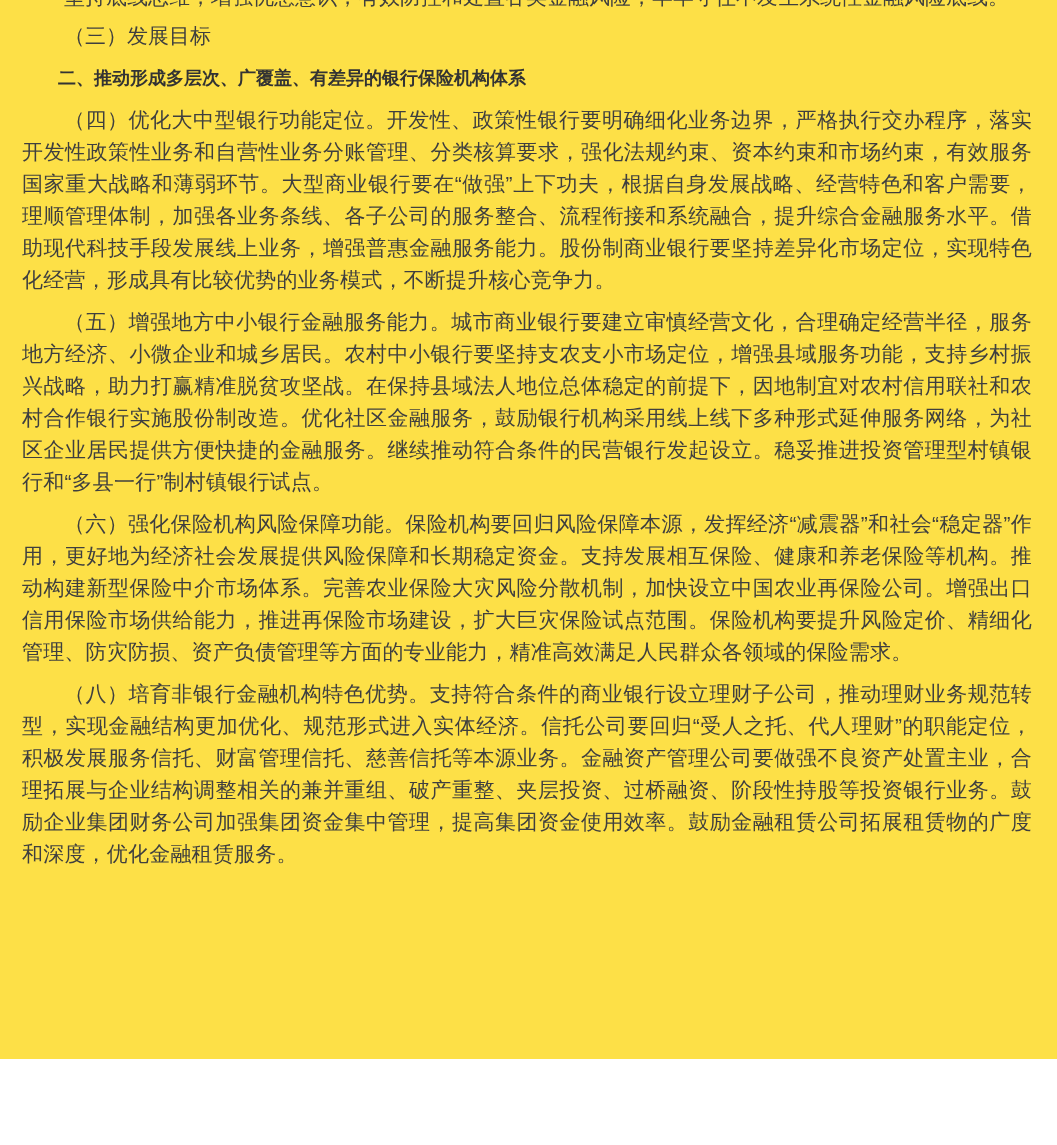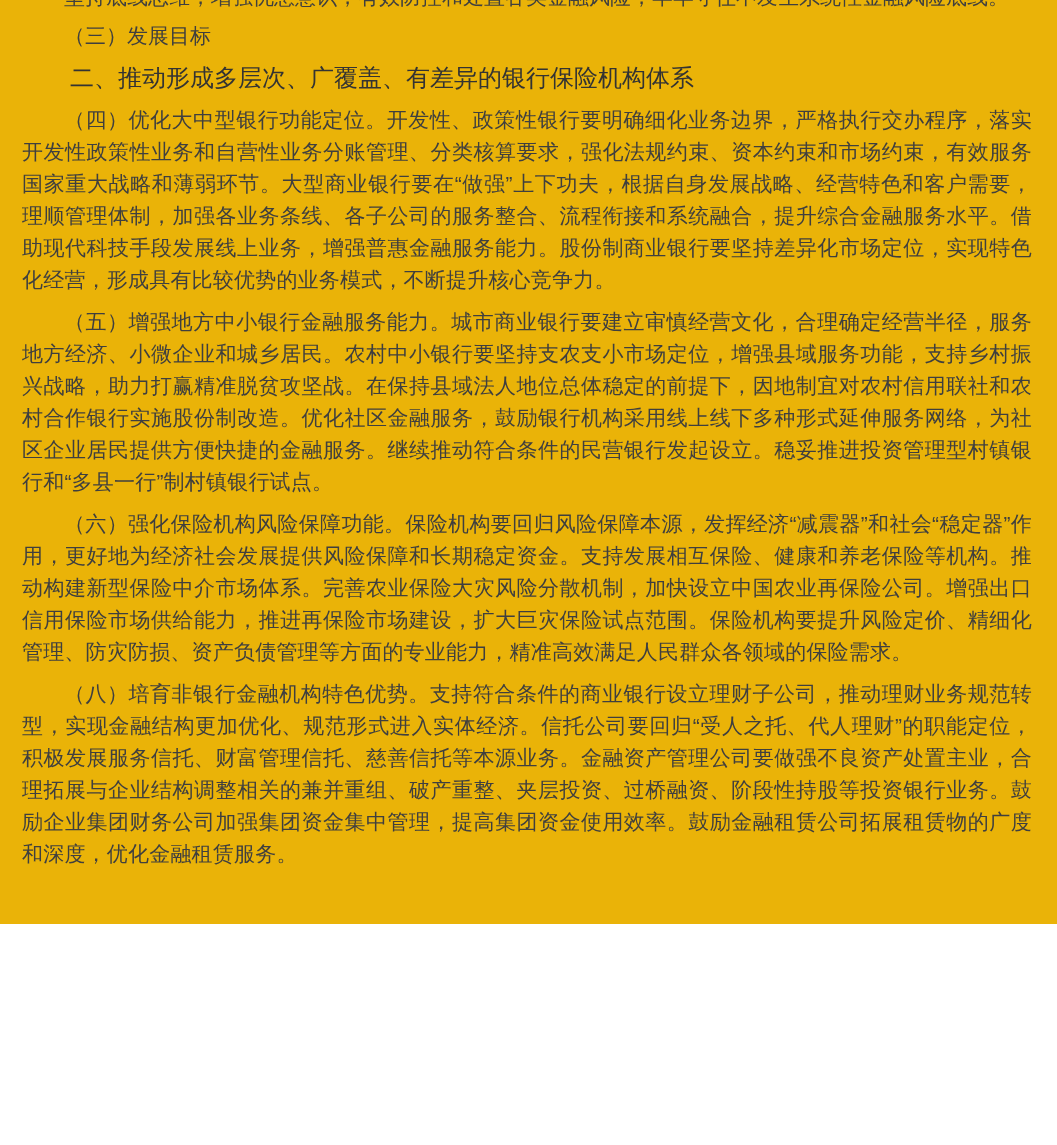--- a/index.html
+++ b/index.html
@@ -8,24 +8,24 @@
     background: #ffffff;
   }
   body {
     width: 1057px;
     height: 1145px;
     overflow: hidden;
   }
   .page {
     box-sizing: border-box;
     width: 1057px;
-    height: 924px;
+    height: 1059px;
     padding: 0 25px 0 22px;
     overflow: hidden;
-    background: #eab308;
+    background: #fde047;
     color: #3f3f3f;
     font-family: "Liberation Sans", sans-serif;
     font-size: 21px;
     line-height: 32px;
   }
   
   .clipped-line {
     height: 8px;
     overflow: hidden;
   }
@@ -38,22 +38,22 @@
   .doc-subheading {
     margin: 12px 0 0 0;
     font-size: 21px;
     font-weight: normal;
     line-height: 32px;
     text-indent: 2em;
     color: #3f3f3f;
   }
   .doc-heading {
     margin: 10px 0 8px 0;
-    font-size: 24px;
-    font-weight: normal;
+    font-size: 18px;
+    font-weight: bold;
     line-height: 32px;
     text-indent: 2em;
     color: #333333;
   }
   .doc-para {
     margin: 10px 0 0 0;
     text-indent: 2em;
     text-align: justify;
     letter-spacing: 0.2px;
   }

